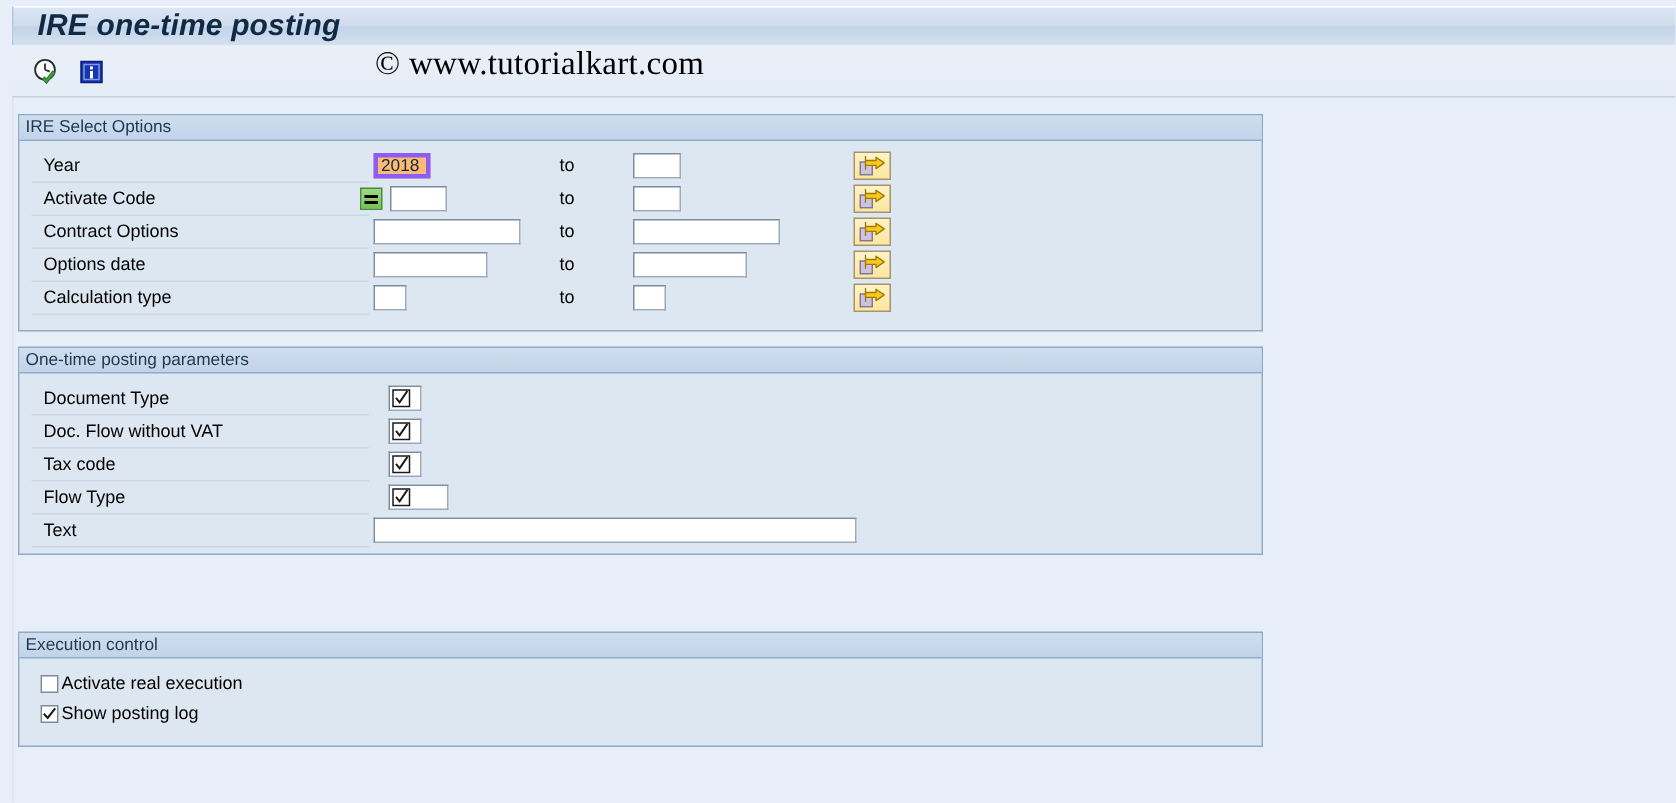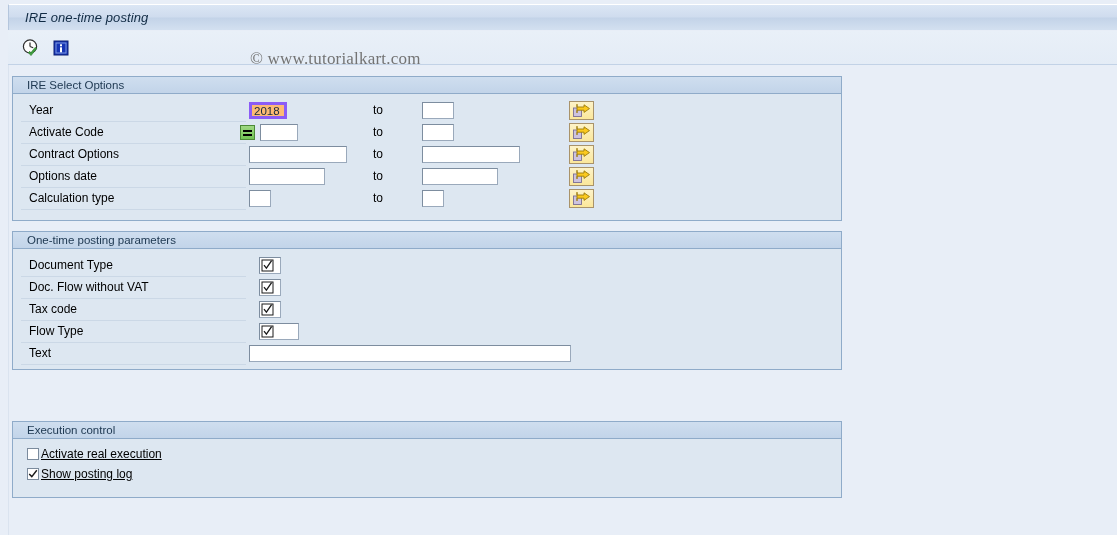--- a/index.html
+++ b/index.html
@@ -24,23 +24,23 @@
     left: 8px; top: 4px;
     width: 1109px; height: 26px;
     background: linear-gradient(to bottom, #dbe6f4 0%, #cfdcee 48%, #c3d3e8 52%, #d3e0f0 100%);
     border-top: 1px solid #ffffff;
     border-left: 1px solid #b4c6dd;
     box-sizing: border-box;
     display: flex;
     align-items: center;
   }
   .titlebar-text {
-    font-weight: normal;
+    font-weight: bold;
     font-style: italic;
-    font-size: 13px;
+    font-size: 20px;
     color: #102a43;
     padding-left: 16px;
     letter-spacing: 0.1px;
     white-space: nowrap;
   }
 
   
   .toolbar {
     position: absolute;
     left: 8px; top: 31px;
@@ -57,24 +57,24 @@
     display: inline-flex;
     align-items: center;
     justify-content: center;
     cursor: pointer;
     position: relative;
   }
   .tb-icon:first-child { margin-left: 12px; }
 
   .watermark {
     position: absolute;
-    left: 250px; top: 49px;
+    left: 250px; top: 29px;
     font-family: "Liberation Serif", serif;
-    font-size: 17px;
-    color: #737373;
+    font-size: 22px;
+    color: #000000;
     white-space: nowrap;
     letter-spacing: 0.2px;
     pointer-events: none;
     user-select: none;
   }
 
   
   .gutter-line {
     position: absolute;
     left: 8px; top: 65px;
@@ -92,21 +92,21 @@
     background: #dde7f1;
   }
   .panel-header {
     height: 17px;
     background: linear-gradient(to bottom, #cfdeef 0%, #c2d4e9 100%);
     border-bottom: 1px solid #8fabc9;
     display: flex;
     align-items: center;
     font-size: 11.5px;
     color: #203a53;
-    padding-left: 14px;
+    padding-left: 4px;
     box-sizing: border-box;
   }
   .panel-body {
     position: relative;
     background: #dde7f1;
   }
 
   #panel-select   { top: 76px;  height: 145px; }
   #panel-params   { top: 231px; height: 139px; }
   #panel-exec     { top: 385px; height: 77px; margin-top: 36px; }
@@ -208,24 +208,23 @@
     display: flex;
     align-items: center;
     padding-left: 1px;
     cursor: text;
   }
 
   
   .chkrow {
     position: absolute;
     display: flex;
-    align-items: center;
+    align-items: flex-end;
     height: 16px;
     cursor: pointer;
-    text-decoration: underline;
   }
   .chkbox {
     width: 12px; height: 12px;
     background: #ffffff;
     border: 1px solid #7b8b9d;
     box-sizing: border-box;
     display: inline-flex;
     align-items: center;
     justify-content: center;
     flex: 0 0 auto;

